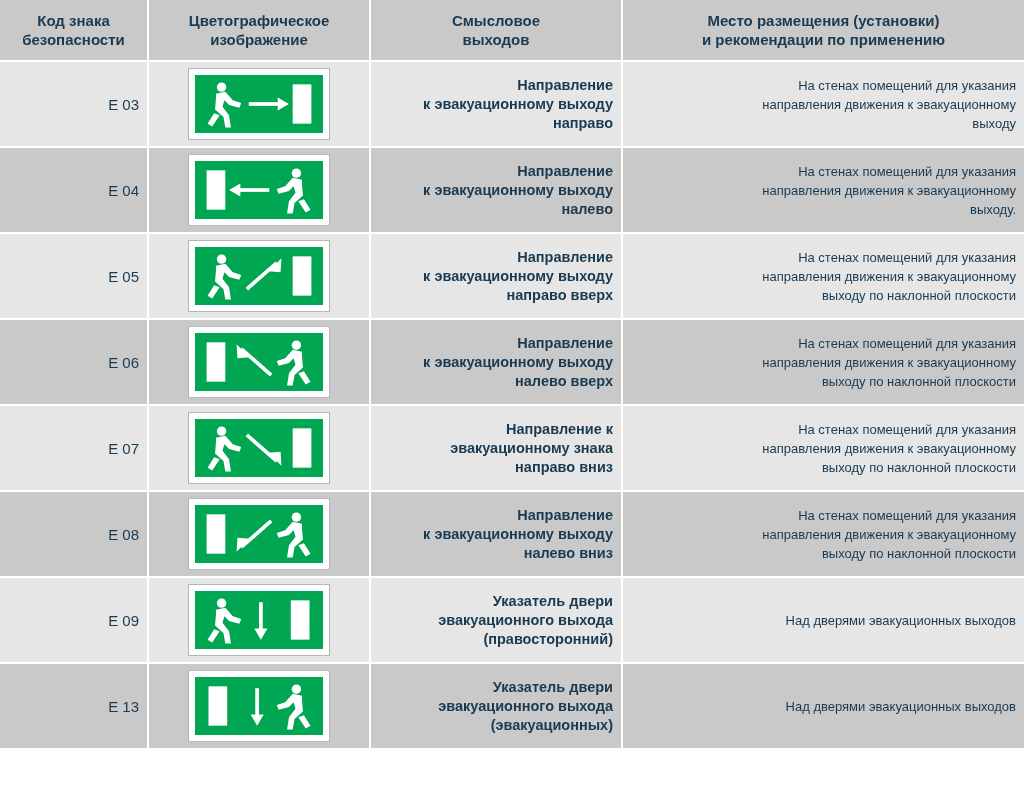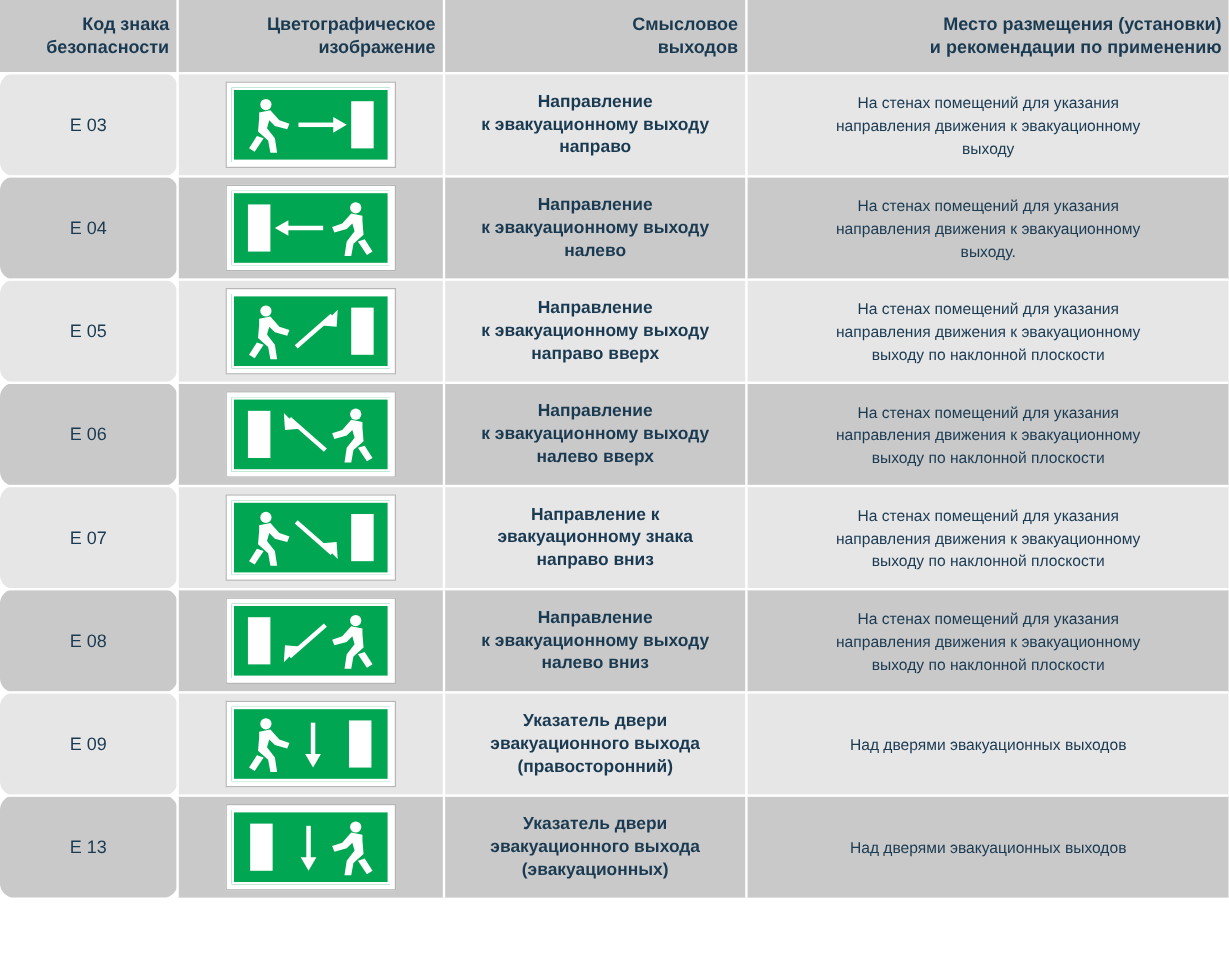--- a/index.html
+++ b/index.html
@@ -26,49 +26,48 @@
   table.sign-table col.c1 { width: 222px; }
   table.sign-table col.c2 { width: 252px; }
   table.sign-table col.c3 { width: 402px; }
 
   thead th {
     background: #c9c9c9;
     color: #1a3a52;
     font-size: 15px;
     font-weight: bold;
     line-height: 19px;
-    text-align: right;
+    text-align: center;
     vertical-align: middle;
     padding: 8px 6px;
     height: 44px;
     border-right: 2px solid #ffffff;
     border-bottom: 2px solid #ffffff;
   }
   thead th:last-child { border-right: none; }
 
   tbody td {
-    text-align: center;
+    text-align: right;
     vertical-align: middle;
     border-right: 2px solid #ffffff;
     border-bottom: 2px solid #ffffff;
     color: #1a3a52;
     font-size: 14.5px;
     line-height: 19px;
     padding: 6px 8px;
   }
   tbody td:last-child { border-right: none; }
   tbody tr:last-child td { border-bottom: none; }
 
   tbody tr.light td { background: #e6e6e6; }
   tbody tr.dark  td { background: #c9c9c9; }
 
   td.code {
     font-size: 15px;
     font-weight: normal;
-    border-radius: 12px;
   }
   td.meaning { font-weight: bold; }
   td.place { font-weight: normal; font-size: 13px; }
 
   
   .sign {
     width: 142px;
     height: 72px;
     margin: 0 auto;
     background: #ffffff;

